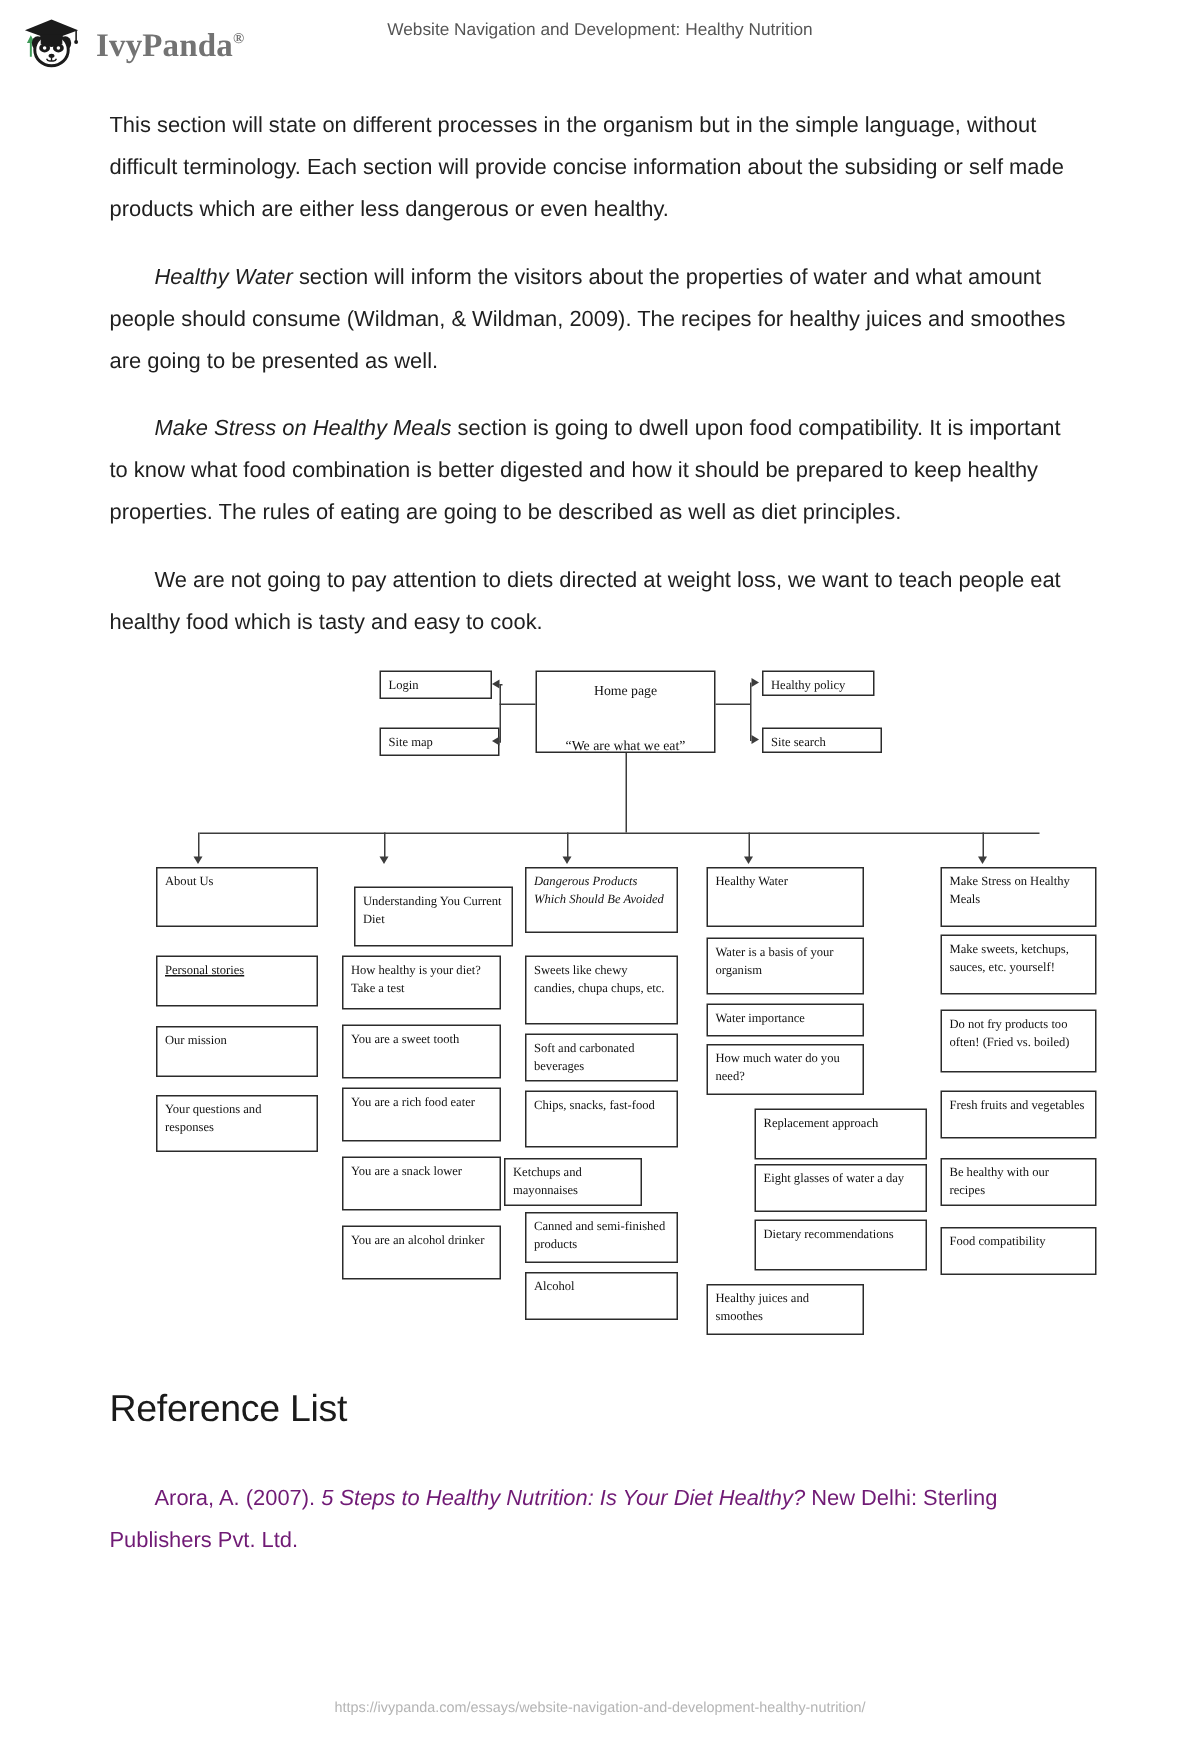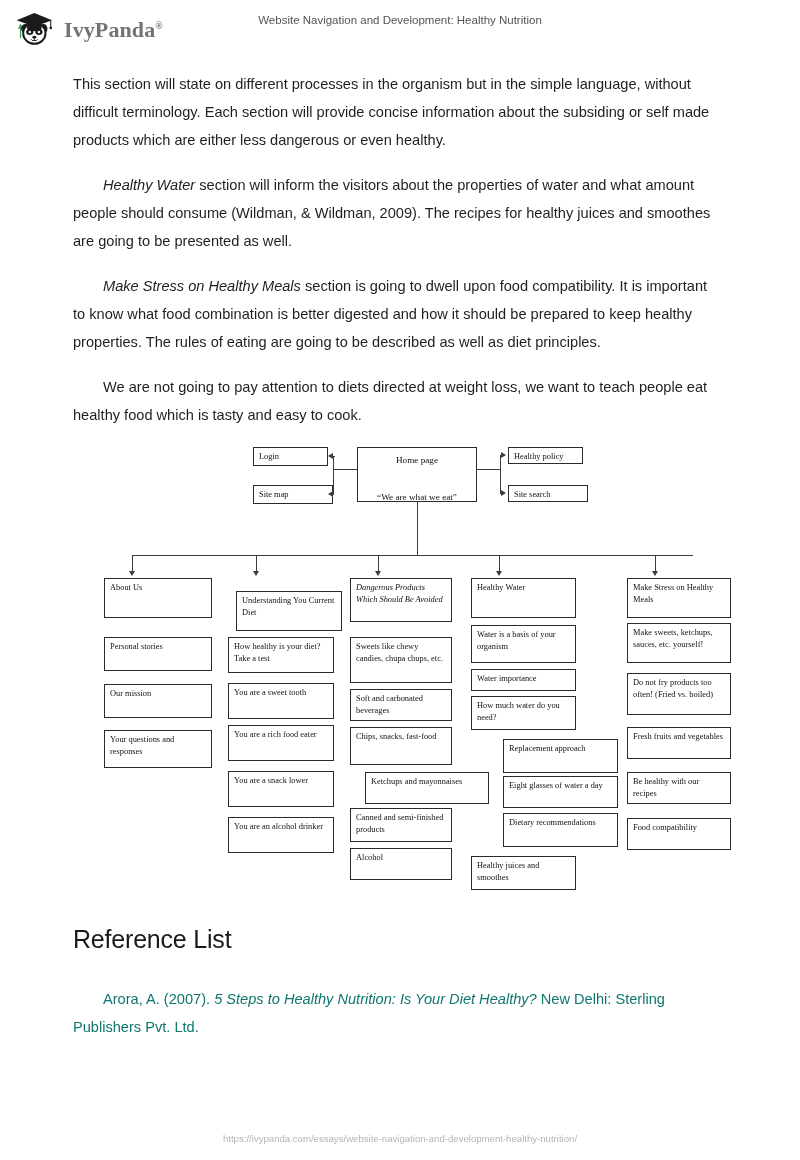--- a/index.html
+++ b/index.html
@@ -143,21 +143,21 @@
     color: #1a1a1a;
     letter-spacing: -0.2px;
   }
   .ref-body {
     position: absolute;
     left: 73px;
     top: 985px;
     width: 650px;
     font-size: 14.6px;
     line-height: 28px;
-    color: #0f766e;
+    color: #701a75;
     text-indent: 30px;
   }
 
   
   .footer-url {
     position: absolute;
     left: 0;
     top: 1133px;
     width: 800px;
     text-align: center;
@@ -224,32 +224,32 @@
     <div class="node" style="left: 236px; top: 143px; width: 106px; height: 40px; margin-top: 13px;">Understanding You Current Diet</div>
     <div class="conn v" style="left: 378px; top: 120px; height: 18px;"></div>
     <div class="arrow-down" style="left: 374.5px; top: 136px;"></div>
     <div class="node" style="left: 350px; top: 143px; width: 102px; height: 44px; font-style: italic;">Dangerous Products Which Should Be Avoided</div>
     <div class="conn v" style="left: 499px; top: 120px; height: 18px;"></div>
     <div class="arrow-down" style="left: 495.5px; top: 136px;"></div>
     <div class="node" style="left: 471px; top: 143px; width: 105px; height: 40px;">Healthy Water</div>
     <div class="conn v" style="left: 655px; top: 120px; height: 18px;"></div>
     <div class="arrow-down" style="left: 651.5px; top: 136px;"></div>
     <div class="node" style="left: 627px; top: 143px; width: 104px; height: 40px;">Make Stress on Healthy Meals</div>
-    <div class="node" style="left: 104px; top: 202px; width: 108px; height: 34px;">Personal stories</div>
+    <div class="node" style="left: 104px; top: 202px; width: 108px; height: 34px; text-decoration: underline;">Personal stories</div>
     <div class="node" style="left: 104px; top: 249px; width: 108px; height: 34px;">Our mission</div>
     <div class="node" style="left: 104px; top: 295px; width: 108px; height: 38px;">Your questions and responses</div>
     <div class="node" style="left: 228px; top: 202px; width: 106px; height: 36px;">How healthy is your diet? Take a test</div>
     <div class="node" style="left: 228px; top: 248px; width: 106px; height: 36px;">You are a sweet tooth</div>
     <div class="node" style="left: 228px; top: 290px; width: 106px; height: 36px;">You are a rich food eater</div>
     <div class="node" style="left: 228px; top: 336px; width: 106px; height: 36px;">You are a snack lower</div>
     <div class="node" style="left: 228px; top: 382px; width: 106px; height: 36px;">You are an alcohol drinker</div>
     <div class="node" style="left: 350px; top: 202px; width: 102px; height: 46px;">Sweets like chewy candies, chupa chups, etc.</div>
     <div class="node" style="left: 350px; top: 254px; width: 102px; height: 32px;">Soft and carbonated beverages</div>
     <div class="node" style="left: 350px; top: 292px; width: 102px; height: 38px;">Chips, snacks, fast-food</div>
-    <div class="node" style="left: 365px; top: 337px; width: 124px; height: 32px;">Ketchups and mayonnaises</div>
+    <div class="node" style="left: 336px; top: 337px; width: 92px; height: 32px;">Ketchups and mayonnaises</div>
     <div class="node" style="left: 350px; top: 373px; width: 102px; height: 34px;">Canned and semi-finished products</div>
     <div class="node" style="left: 350px; top: 413px; width: 102px; height: 32px;">Alcohol</div>
     <div class="node" style="left: 471px; top: 190px; width: 105px; height: 38px;">Water is a basis of your organism</div>
     <div class="node" style="left: 471px; top: 234px; width: 105px; height: 22px;">Water importance</div>
     <div class="node" style="left: 471px; top: 261px; width: 105px; height: 34px;">How much water do you need?</div>
     <div class="node" style="left: 503px; top: 304px; width: 115px; height: 34px;">Replacement approach</div>
     <div class="node" style="left: 503px; top: 341px; width: 115px; height: 32px;">Eight glasses of water a day</div>
     <div class="node" style="left: 503px; top: 378px; width: 115px; height: 34px;">Dietary recommendations</div>
     <div class="node" style="left: 471px; top: 421px; width: 105px; height: 34px;">Healthy juices and smoothes</div>
     <div class="node" style="left: 627px; top: 188px; width: 104px; height: 40px;">Make sweets, ketchups, sauces, etc. yourself!</div>

